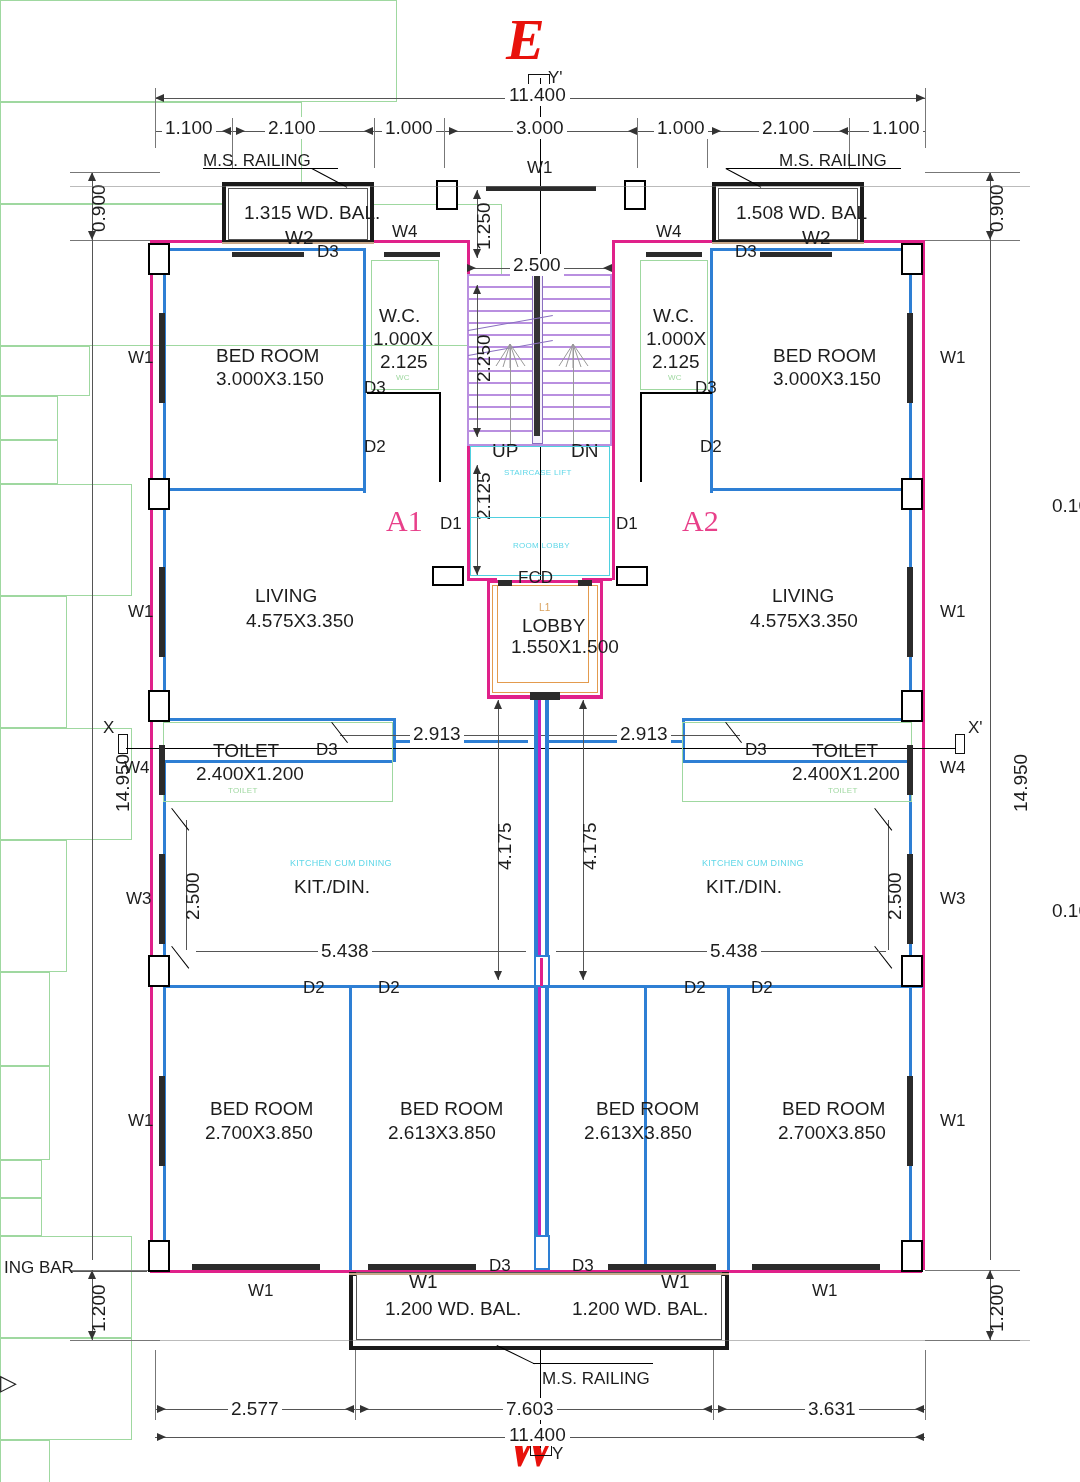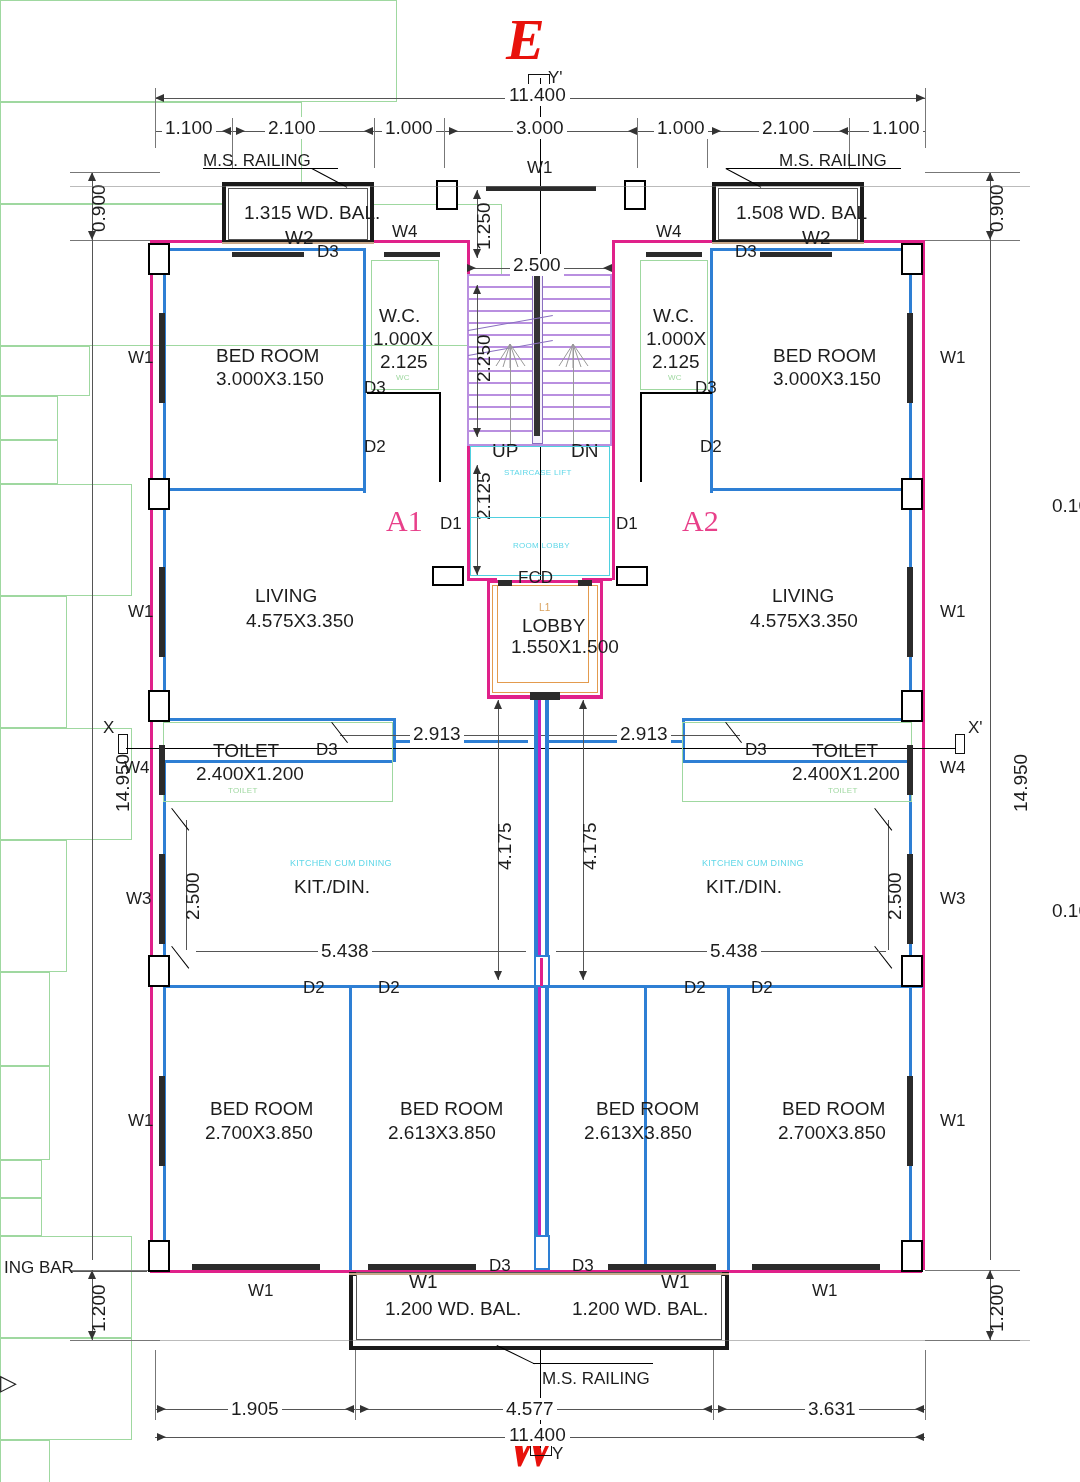--- a/index.html
+++ b/index.html
@@ -507,24 +507,24 @@
   <div class="txt small-lbl" style="left:489px;top:1256px;">D3</div>
   <div class="txt small-lbl" style="left:572px;top:1256px;">D3</div>
 
   <div class="h thin" style="left:155px;top:1409px;width:770px;"></div>
   <div class="v thinner" style="left:155px;top:1350px;height:70px;"></div>
   <div class="v thinner" style="left:355px;top:1350px;height:70px;"></div>
   <div class="v thinner" style="left:713px;top:1350px;height:70px;"></div>
   <div class="v thinner" style="left:925px;top:1350px;height:70px;"></div>
   <div class="arrowR" style="left:157px;top:1405px;"></div>
   <div class="arrowL" style="left:345px;top:1405px;"></div>
-  <div class="txt dim" style="left:228px;top:1398px;background:#fff;padding:0 3px;">1.905</div>
+  <div class="txt dim" style="left:228px;top:1398px;background:#fff;padding:0 3px;">2.577</div>
   <div class="arrowR" style="left:360px;top:1405px;"></div>
   <div class="arrowL" style="left:703px;top:1405px;"></div>
-  <div class="txt dim" style="left:503px;top:1398px;background:#fff;padding:0 3px;">4.577</div>
+  <div class="txt dim" style="left:503px;top:1398px;background:#fff;padding:0 3px;">7.603</div>
   <div class="arrowR" style="left:718px;top:1405px;"></div>
   <div class="arrowL" style="left:915px;top:1405px;"></div>
   <div class="txt dim" style="left:805px;top:1398px;background:#fff;padding:0 3px;">3.631</div>
 
   <div class="h thin" style="left:155px;top:1437px;width:770px;"></div>
   <div class="arrowR" style="left:157px;top:1433px;"></div>
   <div class="arrowL" style="left:915px;top:1433px;"></div>
   <div class="txt dim" style="left:505px;top:1424px;background:#fff;padding:0 4px;">11.400</div>
 
   <div class="h thinner" style="left:70px;top:186px;width:960px;opacity:.5;"></div>

